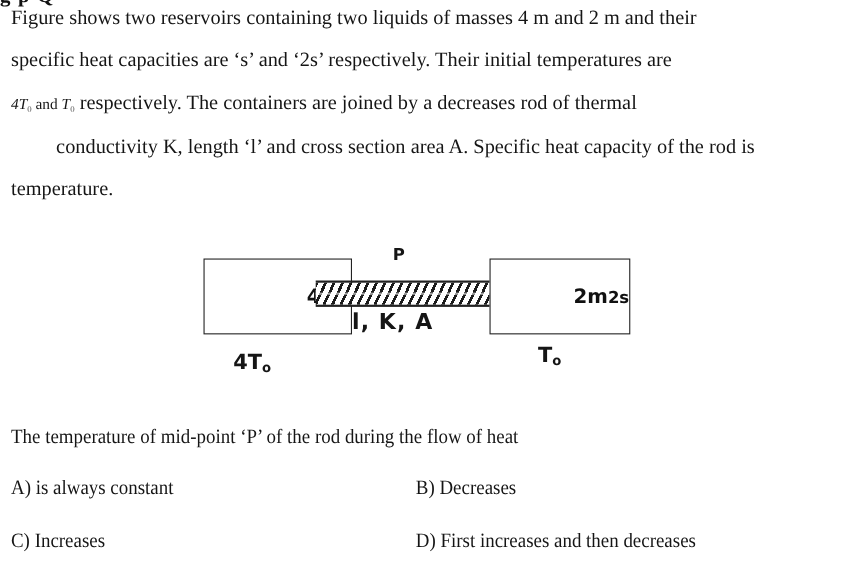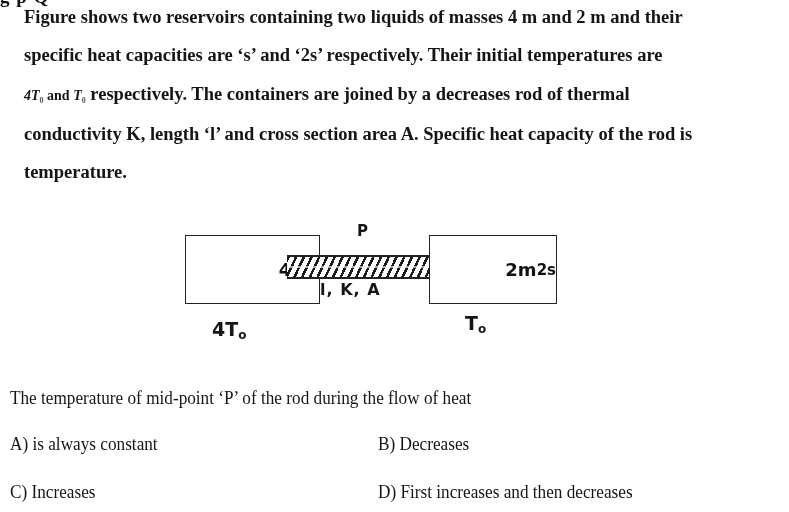--- a/index.html
+++ b/index.html
@@ -6,62 +6,62 @@
     body {
       width: 789px; height: 512px; overflow: hidden; position: relative;
       font-family: "Liberation Serif", "DejaVu Serif", serif;
       color: #151515;
     }
     .cutoff {
       position: absolute; left: 0; top: -14px;
       font-size: 19px; font-weight: bold; letter-spacing: 1px;
       color: #111;
     }
-    .para { position: absolute; left: 24px; font-size: 18.5px; white-space: nowrap; font-weight: bold; }
+    .para { position: absolute; left: 10px; font-size: 18.5px; white-space: nowrap; }
     .l1 { top: 7px; }
     .l2 { top: 45px; }
     .l3 { top: 84px; }
-    .l4 { top: 124px; }
+    .l4 { top: 124px; margin-left: 41px; }
     .l5 { top: 162px; }
     .sym { font-style: italic; font-size: 14px; text-align: center; }
     .sub { font-size: 8px; vertical-align: -3px; color: #555; font-style: normal; }
 
     .figure { position: absolute; left: 185px; top: 222px; width: 360px; height: 125px; }
     .box {
       position: absolute; border: 1.5px solid #222; background: #fff;
       display: flex; flex-direction: row; align-items: center; justify-content: flex-end;
       font-family: "DejaVu Sans", sans-serif; font-weight: bold; color: #111; padding-left: 32px;
     }
     .box-left { left: 0; top: 13px; width: 101px; height: 67px; }
-    .box-right { left: 244px; top: 13px; width: 94px; height: 67px; }
+    .box-right { left: 260px; top: 13px; width: 94px; height: 67px; }
     .box span { font-size: 18px; line-height: 24px; }
     .box span.small { font-size: 15px; }
     .rod {
       position: absolute; left: 102px; top: 33px; width: 159px; height: 20px;
       border-top: 2px solid #222; border-bottom: 2px solid #222;
       background: repeating-linear-gradient(115deg, #1b1b1b 0 2.5px, #fff 2.5px 7px);
     }
     .rod::after {
       content: ""; position: absolute; left: 0; right: 0; top: 9px; height: 2px;
       background: rgba(255,255,255,0.6);
     }
     .p-label {
       position: absolute; left: 172px; top: 0px;
       font-family: "DejaVu Sans", sans-serif; font-size: 15px; font-weight: bold;
     }
     .rod-label {
       position: absolute; left: 135px; top: 58px;
-      font-family: "DejaVu Sans", sans-serif; font-size: 16px; font-weight: bold; letter-spacing: 1px;
+      font-family: "DejaVu Sans", sans-serif; font-size: 20px; font-weight: bold; letter-spacing: 1px;
     }
     .temp-left {
       position: absolute; left: 27px; top: 96px;
       font-family: "DejaVu Sans", sans-serif; font-size: 19px; font-weight: bold;
     }
     .temp-right {
-      position: absolute; left: 280px; top: 90px;
+      position: absolute; left: 304px; top: 90px;
       font-family: "DejaVu Sans", sans-serif; font-size: 19px; font-weight: bold;
     }
     .tsub { font-size: 12px; vertical-align: -3px; }
 
     .question { position: absolute; left: 10px; top: 388px; font-size: 18.5px; transform: scaleX(0.93); transform-origin: left; white-space: nowrap; }
     .opt { position: absolute; font-size: 18.5px; white-space: nowrap; transform: scaleX(0.93); transform-origin: left; }
     .optA { left: 10px; top: 434px; }
     .optB { left: 378px; top: 434px; }
     .optC { left: 10px; top: 482px; }
     .optD { left: 378px; top: 482px; }

